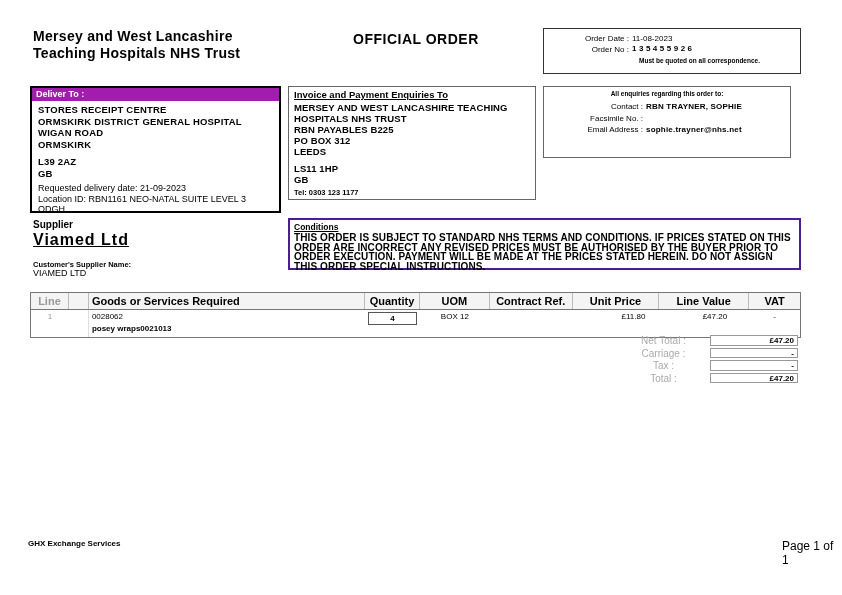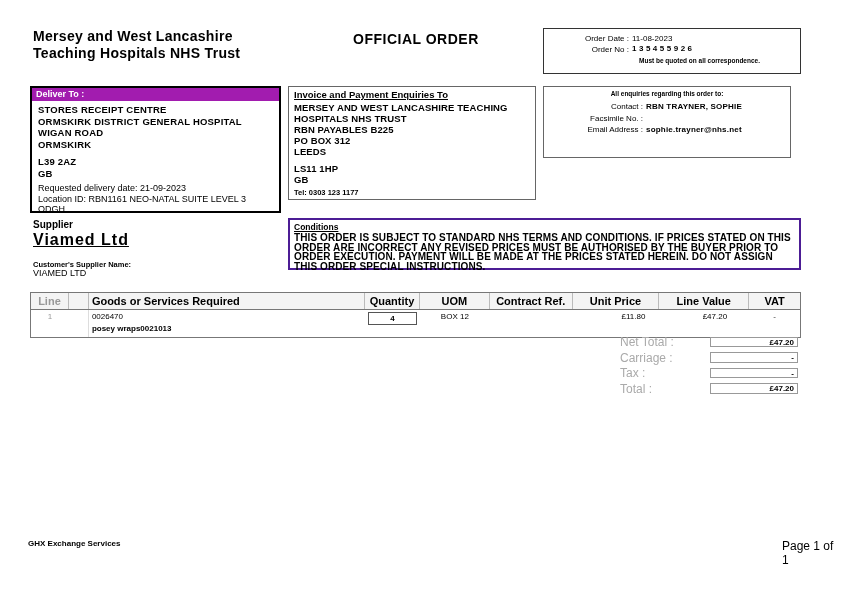--- a/index.html
+++ b/index.html
@@ -75,21 +75,21 @@
   .goods-desc { font-size: 8px; font-weight: bold; line-height: 10px; margin-top: 2px; }
   .qty-box { border: 1px solid #555; text-align: center; font-weight: bold; height: 13px; line-height: 11px; }
   .td.c-uom { text-align: center; }
   .td.c-unit { text-align: right; padding-right: 14px; }
   .td.c-value { text-align: right; padding-right: 22px; }
   .td.c-vat { text-align: center; color: #333; }
 
   
   .totals { position: absolute; left: 620px; top: 335px; width: 181px; }
   .tot-row { display: flex; align-items: center; margin-bottom: 1.5px; }
-  .tot-row .lbl { width: 90px; text-align: left; font-size: 12px; color: #aaa; padding-right: 3px; }
+  .tot-row .lbl { width: 90px; text-align: center; font-size: 10px; color: #aaa; padding-right: 3px; }
   .tot-row .box { width: 88px; height: 10.5px; border: 1px solid #999; background: #fff; font-size: 8px; font-weight: bold; text-align: right; padding-right: 3px; line-height: 9px; }
 
   
   .footer-left { position: absolute; left: 28px; top: 539px; font-size: 8px; font-weight: bold; }
   .footer-right { position: absolute; left: 782px; top: 539px; font-size: 12px; }
 </style>
 </head>
 <body>
 
 <div class="page">
@@ -169,21 +169,21 @@
       <div class="th c-uom">UOM</div>
       <div class="th c-contract">Contract Ref.</div>
       <div class="th c-unit">Unit Price</div>
       <div class="th c-value">Line Value</div>
       <div class="th c-vat">VAT</div>
     </div>
     <div class="tr tbody">
       <div class="td c-line">1</div>
       <div class="td c-sub"></div>
       <div class="td c-goods">
-        <div class="goods-code">0026470</div>
+        <div class="goods-code">0028062</div>
         <div class="goods-desc">posey wraps0021013</div>
       </div>
       <div class="td c-qty">
         <div class="qty-box">4</div>
       </div>
       <div class="td c-uom">BOX 12</div>
       <div class="td c-contract"></div>
       <div class="td c-unit">£11.80</div>
       <div class="td c-value">£47.20</div>
       <div class="td c-vat">-</div>

